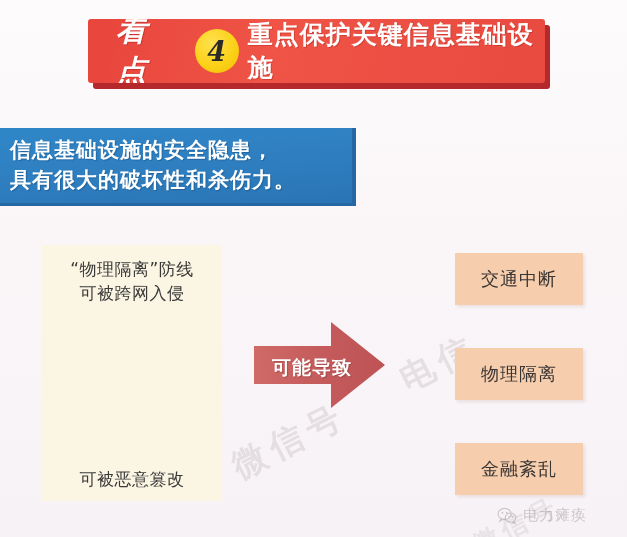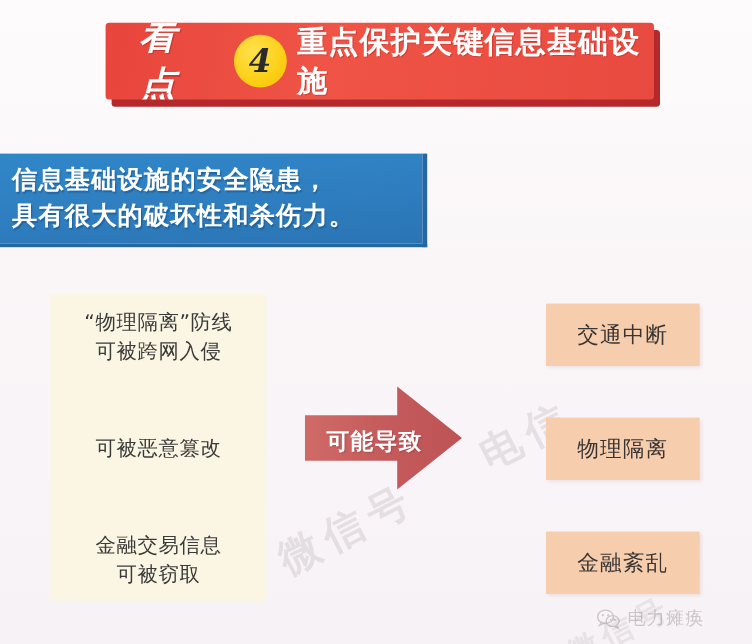--- a/index.html
+++ b/index.html
@@ -247,24 +247,20 @@
     <span class="blue-line">具有很大的破坏性和杀伤力。</span>
   </div>
 
   <div class="cream-panel">
     <div class="cause-item">
       <span class="l1">“物理隔离”防线</span>
       <span class="l2">可被跨网入侵</span>
     </div>
     <div class="cause-item">
       <span class="l2">可被恶意篡改</span>
-    </div>
-    <div class="cause-item">
-      <span class="l1">金融交易信息</span>
-      <span class="l2">可被窃取</span>
     </div>
   </div>
 
   <div class="arrow-wrap">
     <svg width="132" height="98" viewBox="0 0 132 98">
       <defs>
         <linearGradient id="arrGrad" x1="0" y1="0" x2="1" y2="0">
           <stop offset="0%" stop-color="#cf6a67"></stop>
           <stop offset="55%" stop-color="#c45a5b"></stop>
           <stop offset="100%" stop-color="#bd5355"></stop>

